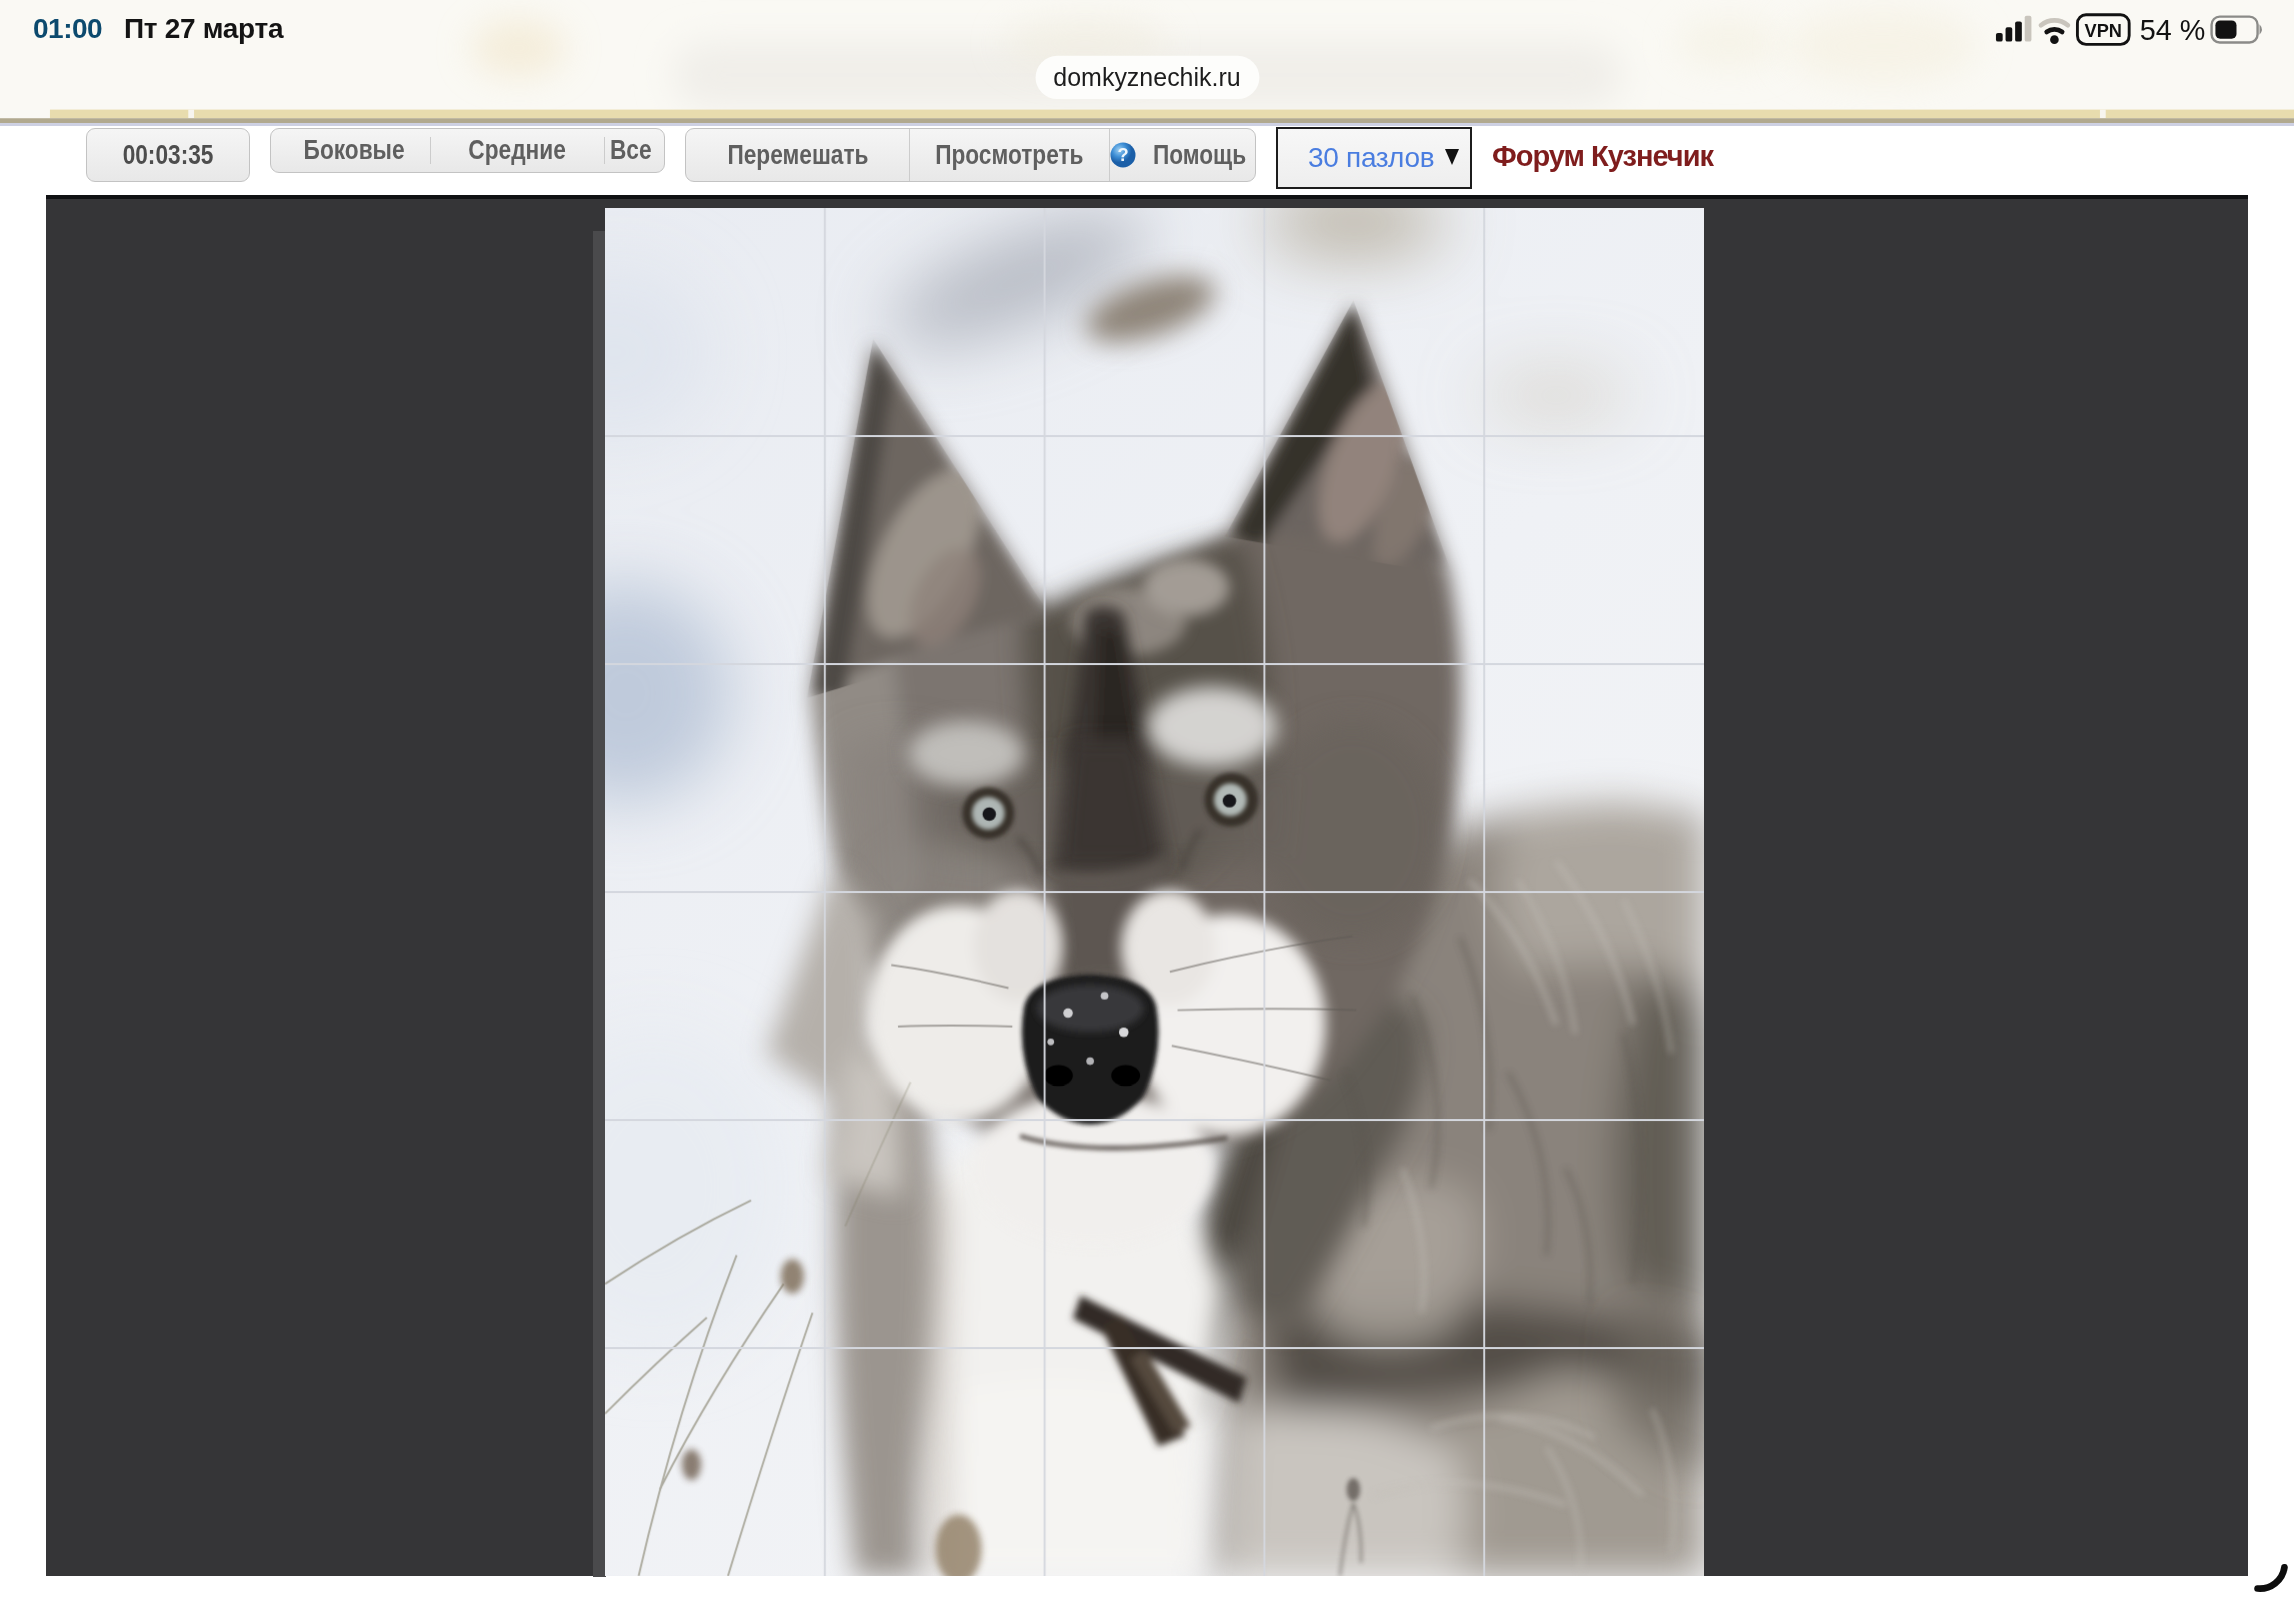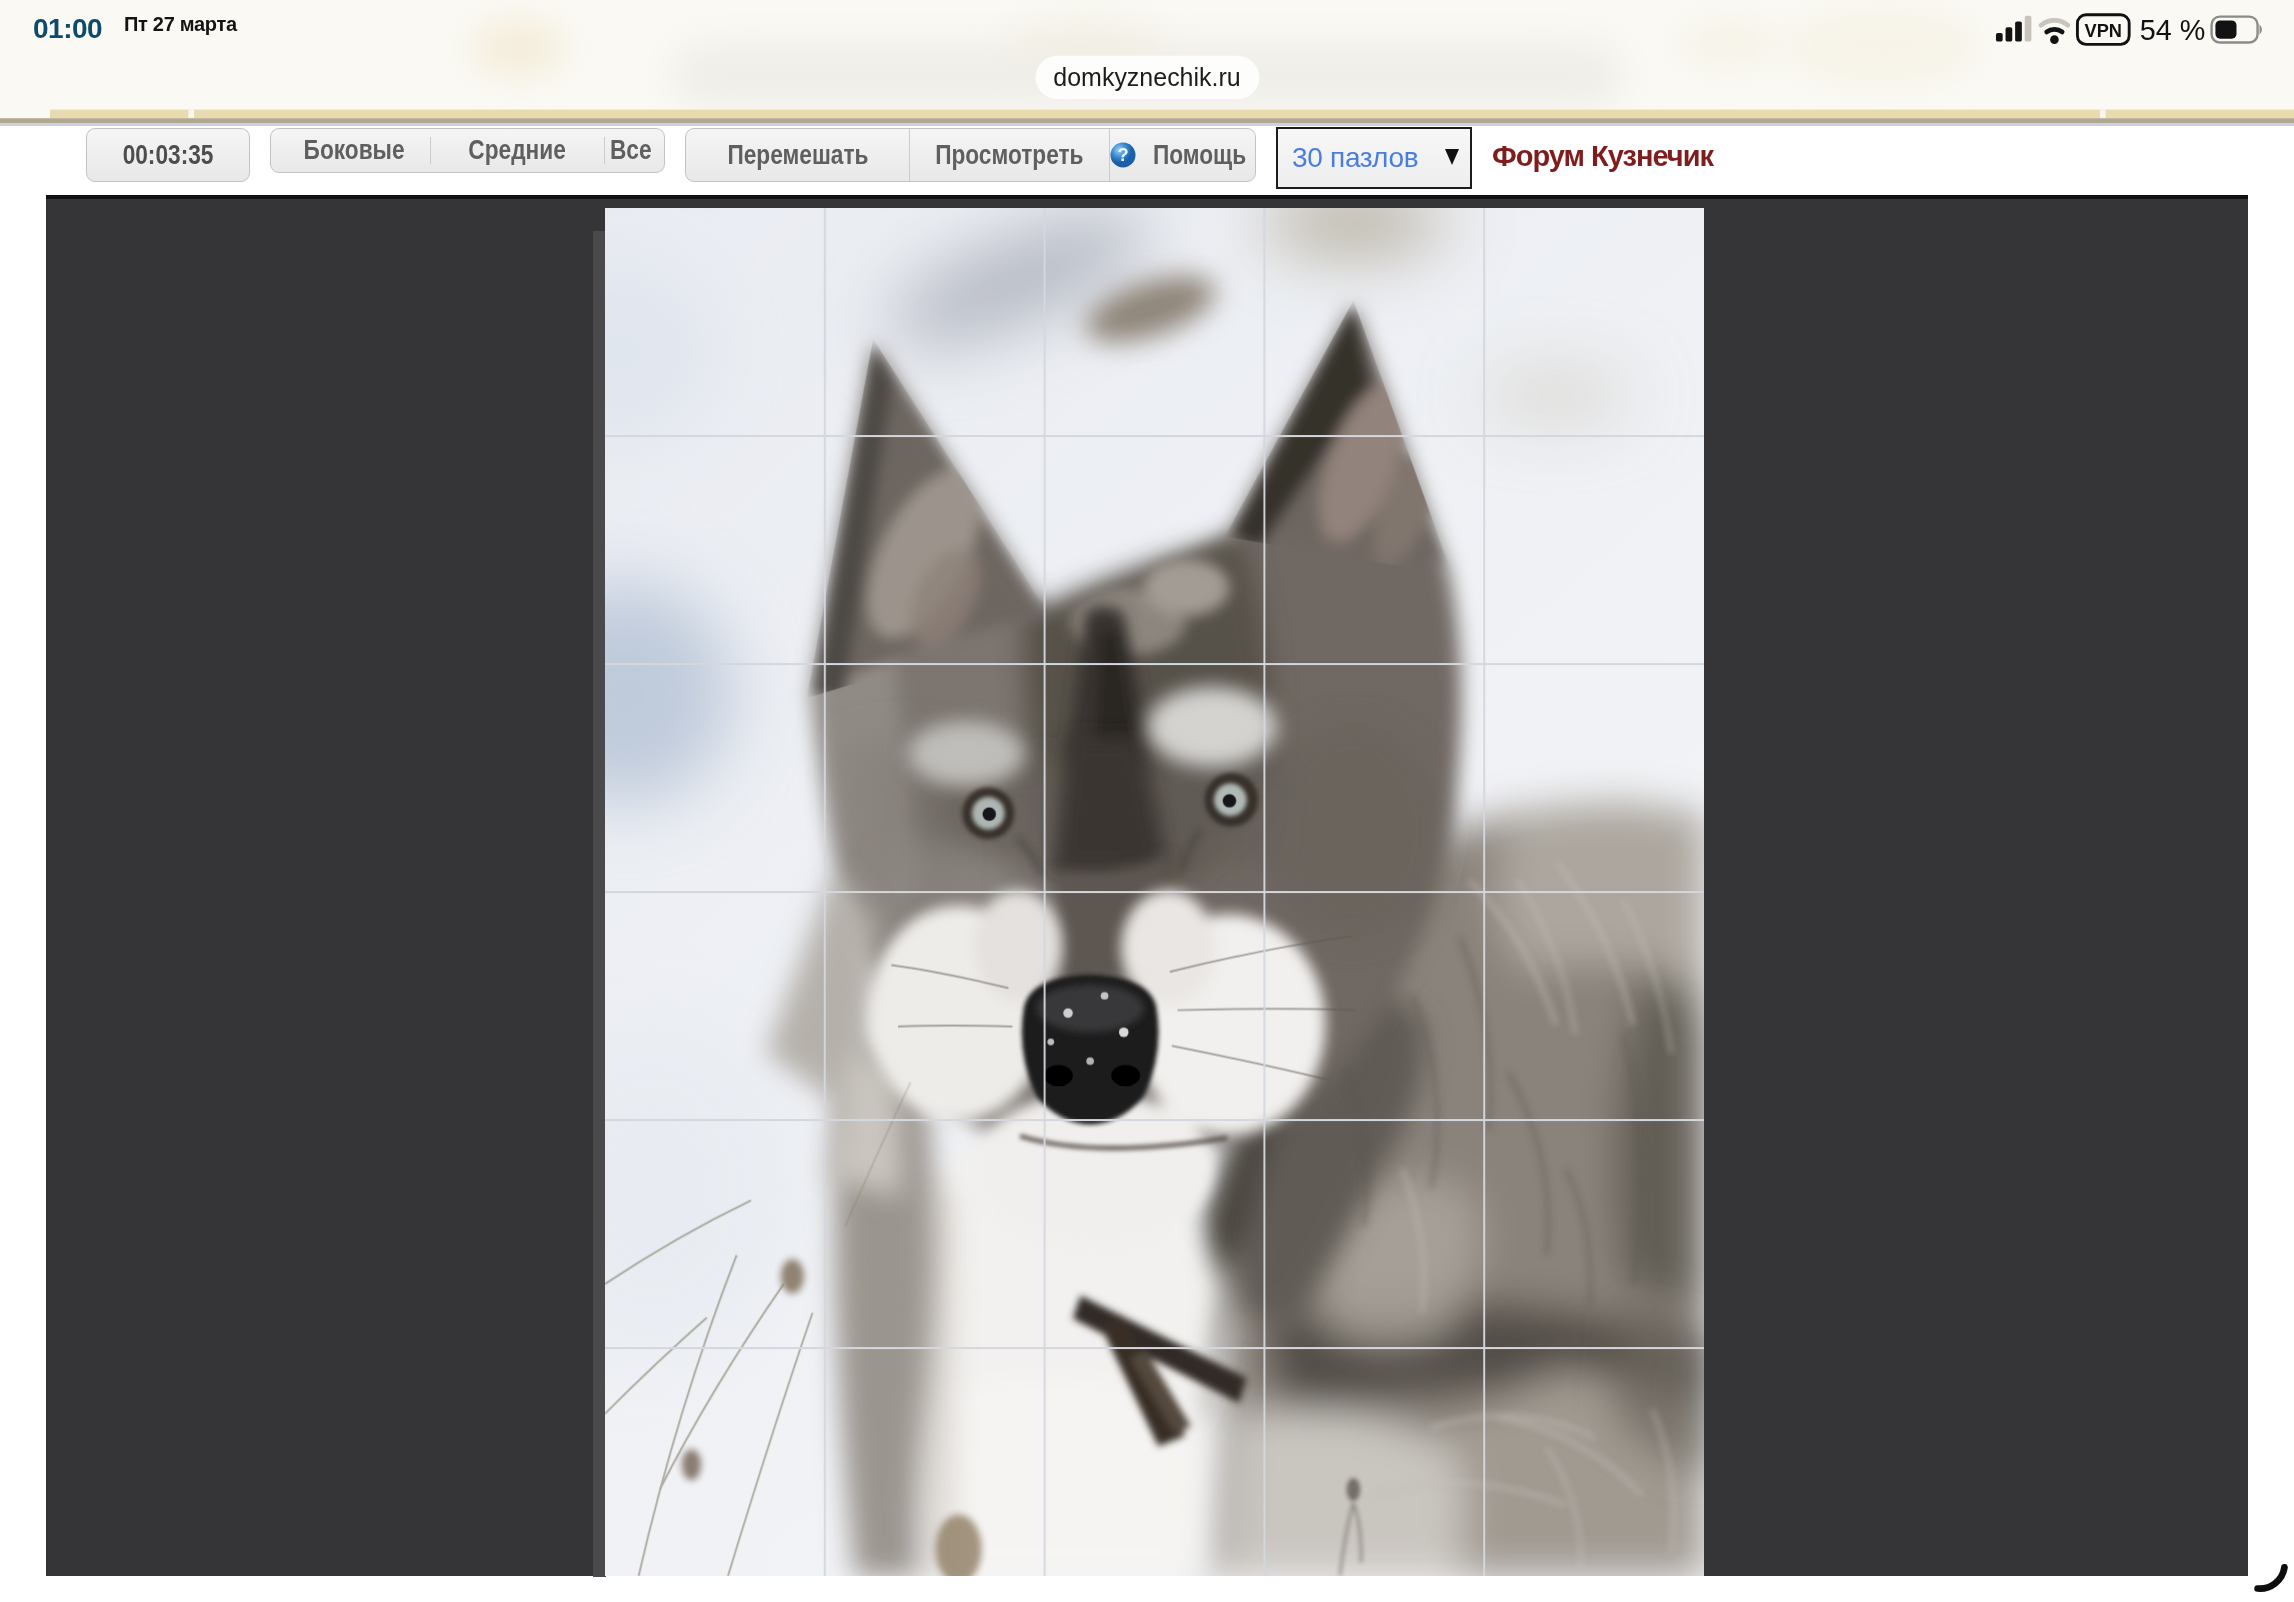--- a/index.html
+++ b/index.html
@@ -31,21 +31,21 @@
 
   <rect x="52" y="114" width="2336" height="9" fill="#e8dcae"></rect>
   <rect x="196" y="114" width="6" height="9" fill="#f7f5ef"></rect>
   <rect x="2186" y="114" width="6" height="9" fill="#f7f5ef"></rect>
   <rect x="0" y="123" width="2388" height="5" fill="#b1a98f"></rect>
   <rect x="0" y="128" width="2388" height="5" fill="#cdd0e2"></rect>
 </svg>
 </div>
 
 <div class="abs" style="left:33px;top:13.4px;font-size:28px;font-weight:600;color:#0c4a6e;letter-spacing:-0.5px;">01:00</div>
-<div class="abs" style="left:124px;top:13.4px;font-size:20px;font-weight:600;color:#141414;letter-spacing:-0.3px;">Пт 27 марта</div>
+<div class="abs" style="left:124px;top:13.4px;font-size:28px;font-weight:600;color:#141414;letter-spacing:-0.3px;">Пт 27 марта</div>
 <svg class="abs" style="left:1989px;top:7.7px" width="288" height="46" viewBox="0 0 300 48">
 
   <g fill="#121212">
     <rect x="7" y="26" width="7" height="9" rx="2"></rect>
     <rect x="17" y="20" width="7" height="15" rx="2"></rect>
     <rect x="27" y="14" width="7" height="21" rx="2"></rect>
     <rect x="37" y="8" width="7" height="27" rx="2" fill="#c9c5bd"></rect>
   </g>
 
   <g fill="none" stroke="#121212" stroke-width="5" stroke-linecap="round">
@@ -94,21 +94,21 @@
             <stop offset="100%" stop-color="#1b5fa8"></stop>
           </radialGradient>
         </defs>
       <circle cx="13.5" cy="13.5" r="13" fill="url(#qg)"></circle>
       <text x="13.5" y="20" text-anchor="middle" font-size="19" font-weight="bold" fill="#eef6fc" font-family="Liberation Sans,sans-serif">?</text>
     </svg>
     <span class="sq">Помощь</span>
     </div>
 </div>
 <div class="abs" style="left:1276px;top:127px;width:196px;height:62px;box-sizing:border-box;border:2.9px solid #1c1c1c;background:linear-gradient(#f7f7f7,#eeeeee);display:flex;align-items:center;">
-  <span style="color:#4a7de0;font-size:28px;margin-left:14px;letter-spacing:-0.3px;">30 пазлов</span>
+  <span style="color:#4a7de0;font-size:28px;margin-left:30px;letter-spacing:-0.3px;">30 пазлов</span>
   <span style="position:absolute;right:11.5px;top:20px;width:0;height:0;border-left:7.7px solid transparent;border-right:7.7px solid transparent;border-top:16.3px solid #111;"></span>
 </div>
 <div class="abs" style="left:1492px;top:140px;font-size:29px;font-weight:bold;color:#7f1d1d;letter-spacing:-1px;">Форум Кузнечик</div>
 
 <div class="abs" style="left:46px;top:195px;width:2202px;height:1381px;background:#353537;border-top:4.8px solid #101113;box-sizing:border-box;"></div>
 <div class="abs" style="left:593px;top:231px;width:12.5px;height:1346px;background:#4a4a4c;"></div>
 
 <div class="abs" style="left:605px;top:208px;width:1099px;height:1368px;">
 <svg width="1099" height="1368" viewBox="0 0 1144 1424">
   <defs>

